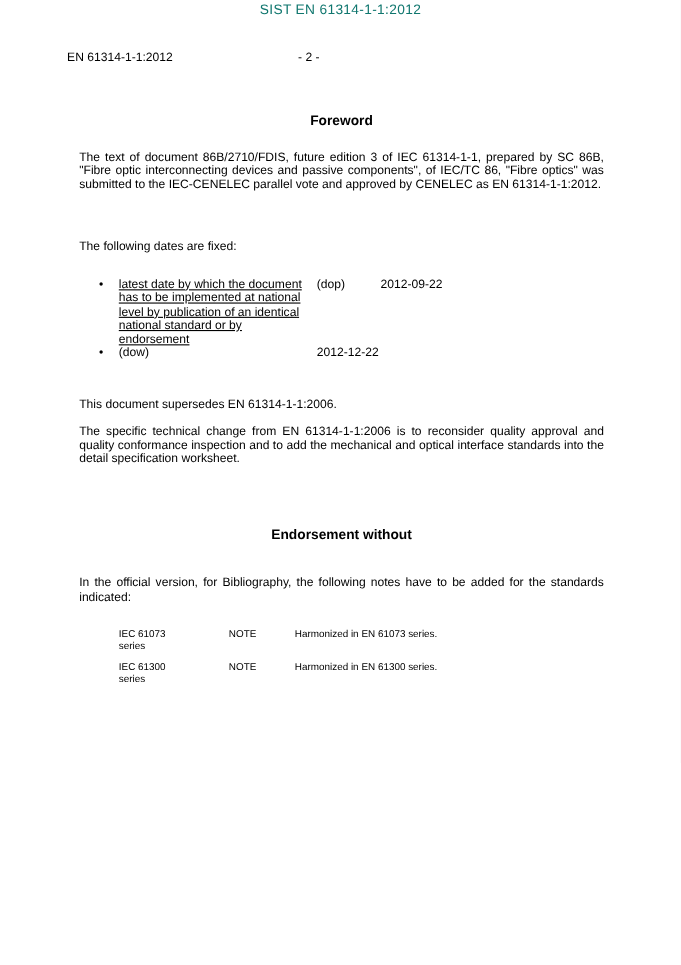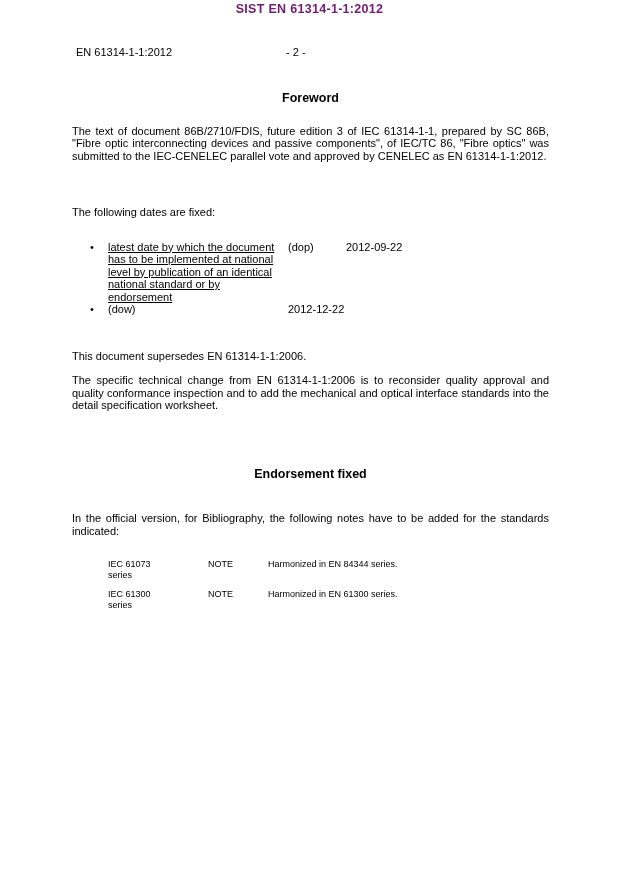--- a/index.html
+++ b/index.html
@@ -13,37 +13,37 @@
     color: #000000;
     overflow: hidden;
   }
   .watermark {
     position: absolute;
     top: 2px;
     left: 0;
     width: 100%;
     text-align: center;
     font-size: 12.5px;
-    font-weight: bold;
-    color: #701a75;
+    font-weight: normal;
+    color: #0f766e;
     letter-spacing: 0.3px;
   }
   .pagehead {
     position: absolute;
     top: 46px;
-    left: 76px;
+    left: 61px;
     right: 72px;
     height: 14px;
     font-size: 11px;
   }
   .pagehead .docref { position: absolute; left: 0; top: 0; }
   .pagehead .pagenum { position: absolute; left: 210px; top: 0; }
   .content {
     position: absolute;
-    top: 92px;
+    top: 104px;
     left: 72px;
     width: 477px;
     font-size: 11px;
     line-height: 12.5px;
   }
   .sect-title {
     font-size: 12.5px;
     font-weight: bold;
     text-align: center;
     margin: 0 0 20px 0;
@@ -119,34 +119,34 @@
 
     <div class="gap-sm"></div>
 
     <p class="body-par">The specific technical change from EN 61314-1-1:2006 is to reconsider quality approval and quality conformance inspection and to add the mechanical and optical interface standards into the detail specification worksheet.</p>
 
     <div class="gap-sm"></div>
 
 
     <div class="gap-xl"></div>
 
-    <div class="sect-title">Endorsement fixed</div>
+    <div class="sect-title">Endorsement without</div>
 
 
     <div class="gap-sm"></div>
 
     <p class="body-par">In the official version, for Bibliography, the following notes have to be added for the standards indicated:</p>
 
     <div class="gap-md"></div>
 
     <div class="notes">
       <div class="note-row">
         <span>IEC 61073 series</span>
         <span>NOTE</span>
-        <span>Harmonized in EN 84344 series.</span>
+        <span>Harmonized in EN 61073 series.</span>
       </div>
       <div class="note-row">
         <span>IEC 61300 series</span>
         <span>NOTE</span>
         <span>Harmonized in EN 61300 series.</span>
       </div>
     </div>
 
   </div>
 </div>

